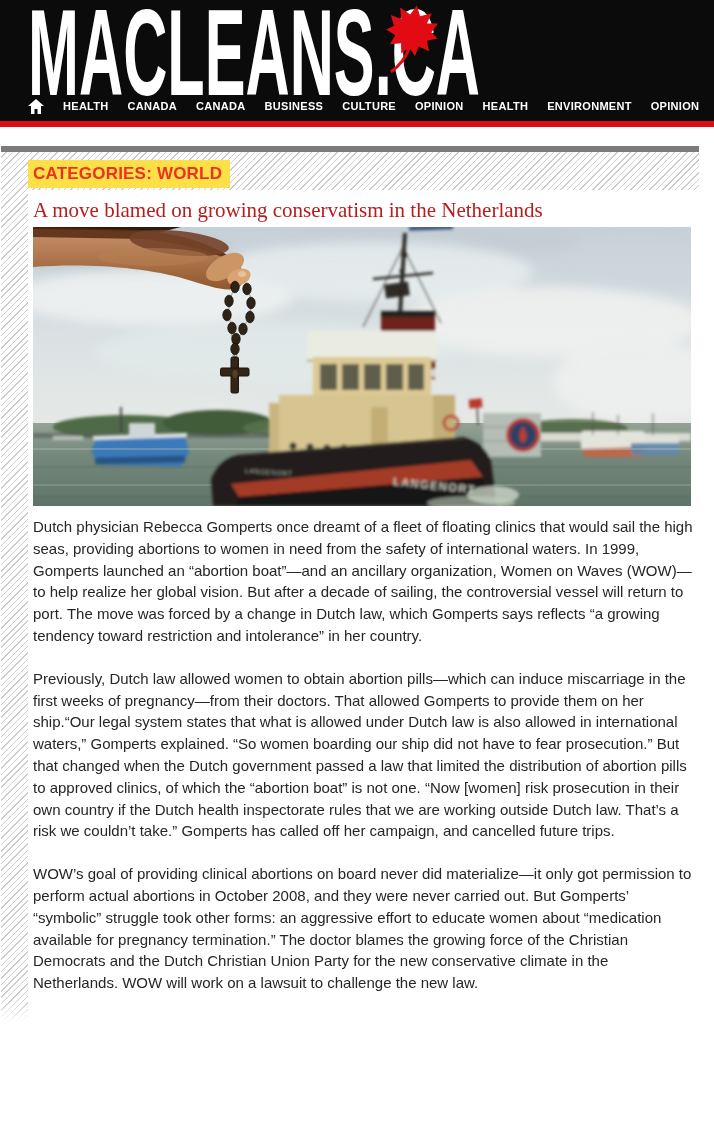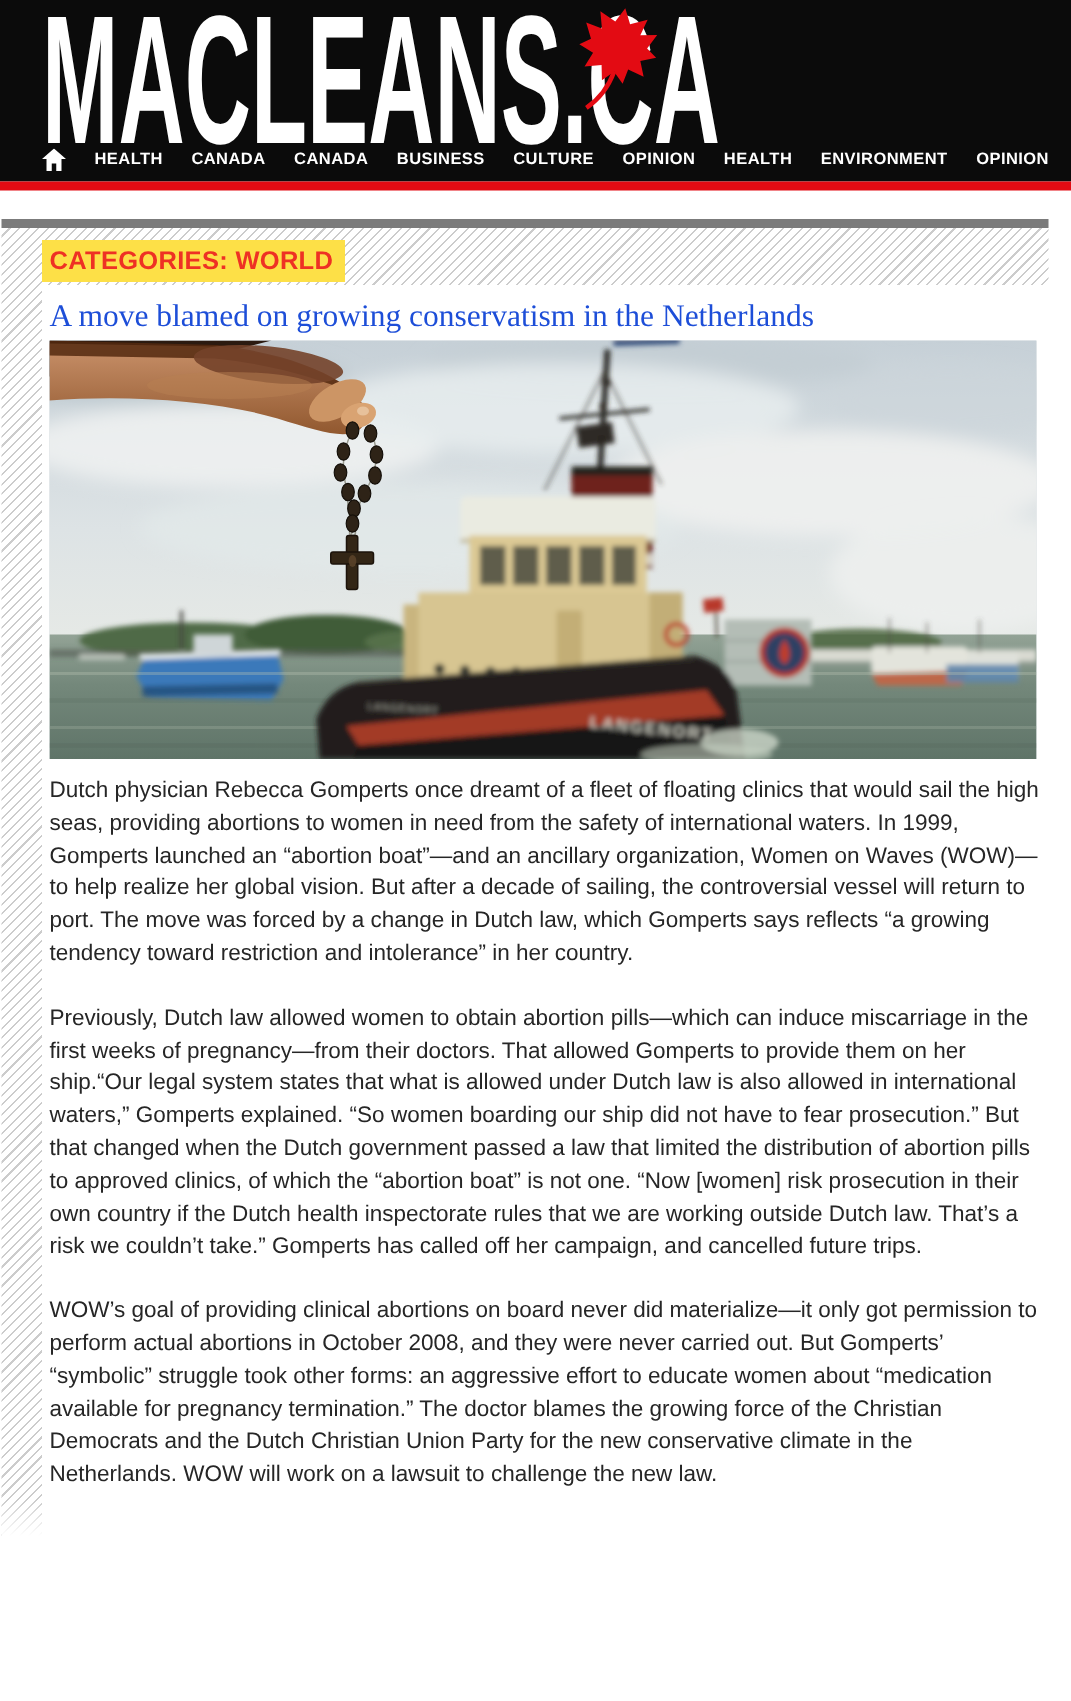--- a/index.html
+++ b/index.html
@@ -25,21 +25,21 @@
          background:linear-gradient(rgba(255,255,255,0),#ffffff);}
 
   .catlabel{position:absolute;left:28px;top:160px;background:#fde047;color:#ee3124;
             font-size:17px;font-weight:bold;letter-spacing:.2px;padding:4px 8px 4px 5px;cursor:pointer;}
 
   
   .content{position:absolute;left:28px;top:190px;width:686px;min-height:834px;background:#ffffff;
            box-sizing:border-box;padding:8px 0 18px 5px;}
   .title{margin:0 0 3px 0;font-size:27px;line-height:30px;font-weight:bold;color:#141414;
          letter-spacing:-.4px;font-family:"Liberation Sans",sans-serif;text-shadow:0 1px 1px rgba(0,0,0,.18);}
-  .subtitle{margin:0 2px 5px 0;font-size:21px;line-height:24px;font-weight:normal;color:#1d4ed8;
+  .subtitle{margin:0 2px 5px 0;font-size:21px;line-height:24px;font-weight:normal;color:#b91c1c;
             font-family:"Liberation Serif",serif;}
   .byline{font-size:11px;color:#3d3d3d;margin:0 0 10px 0;}
   .comments{color:#3d3d3d;cursor:pointer;}
   .photo{width:658px;height:279px;margin:0 0 10px 0;background:#cdd6da;}
   .photo svg{display:block;}
   .body-text p{font-family:Liberation Sans, sans-serif;font-size:15px;line-height:21.8px;color:#262626;
                width:660px;margin:0 0 21px 0;}
 </style>
 </head>
 <body>

